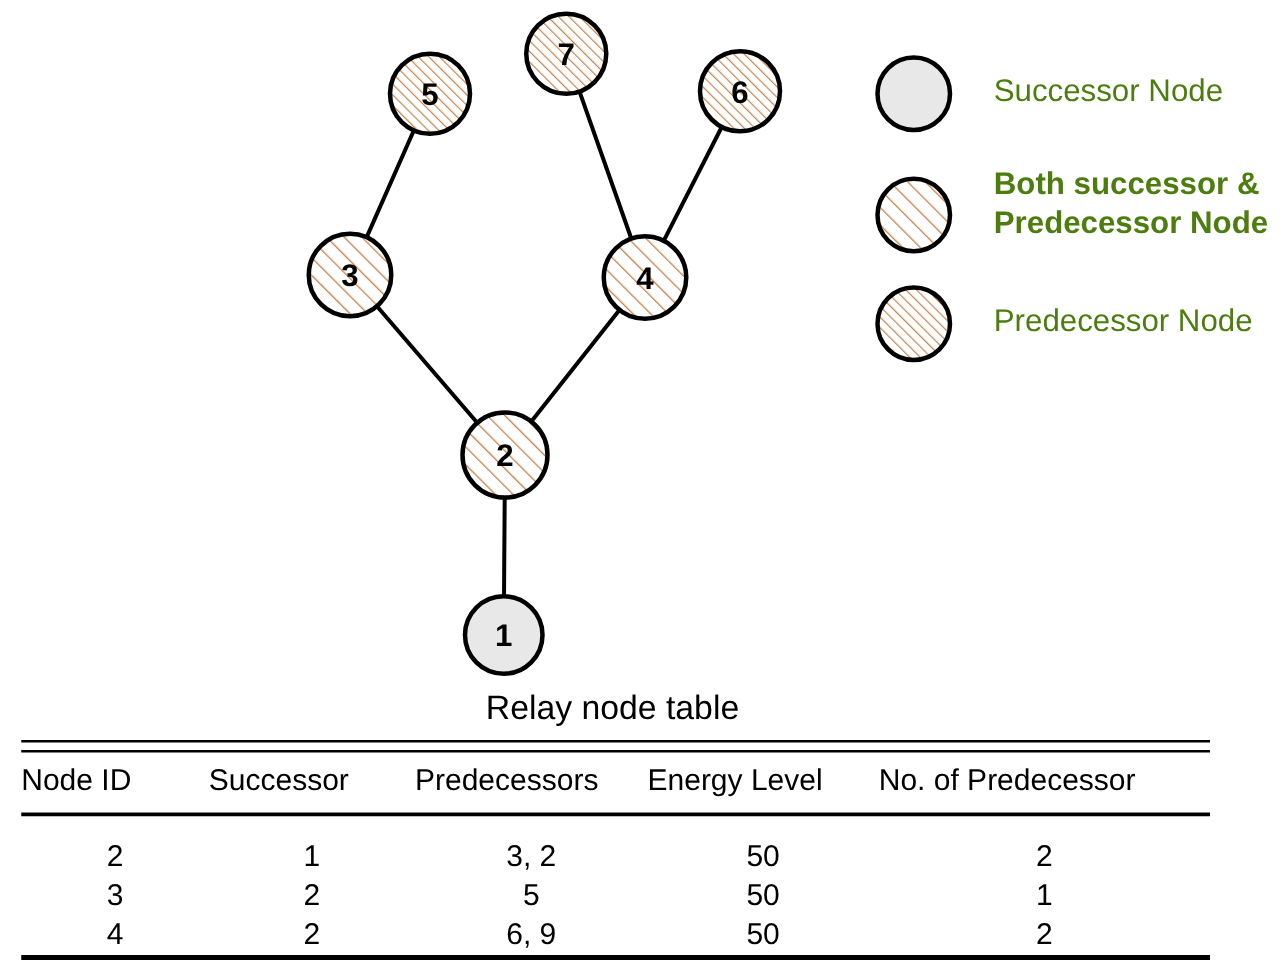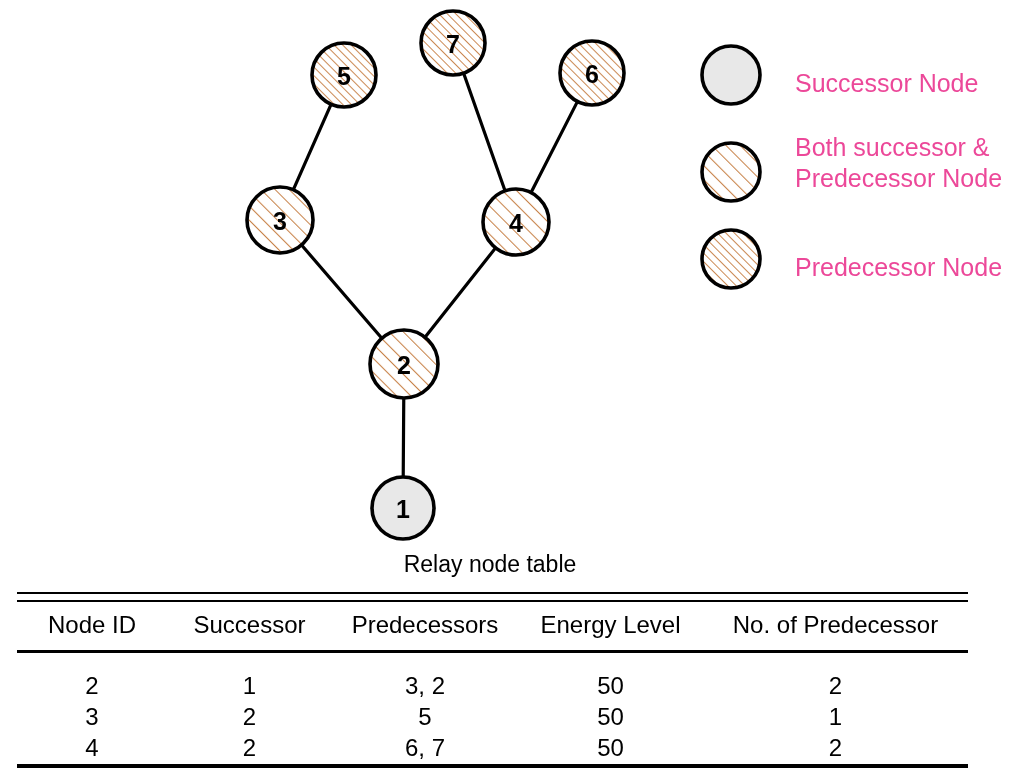--- a/index.html
+++ b/index.html
@@ -41,51 +41,50 @@
     font-weight: bold;
     fill: #000000;
     text-anchor: middle;
     dominant-baseline: central;
   }
   .legend-text {
     position: absolute;
     font-family: "Liberation Sans", sans-serif;
     font-size: 25px;
     line-height: 31px;
-    color: #ec4899;
+    color: #4d7c0f;
     white-space: pre-line;
-    margin-top: 10px;
   }
 
   
   #table-title {
     position: absolute;
     top: 551px;
     left: 0;
     width: 980px;
     text-align: center;
-    font-size: 23px;
+    font-size: 27px;
     color: #000000;
   }
   #relay-table-wrap {
     position: absolute;
     left: 17px;
     top: 592px;
     width: 951px;
   }
   table.relay {
     border-collapse: collapse;
     width: 951px;
     font-size: 24px;
   }
   table.relay thead th {
     font-weight: normal;
     font-size: 24px;
     padding: 9px 0 11px 0;
-    text-align: center;
+    text-align: left;
     white-space: nowrap;
   }
   table.relay tbody td {
     text-align: center;
     padding: 1px 0 2px 0;
     font-size: 24px;
     line-height: 28px;
   }
   .rule-double {
     height: 6px;
@@ -167,21 +166,21 @@
         </g>
       </g>
     <g id="legend-icons-group">
         <circle cx="731" cy="75" r="29" class="node-circle" fill="#e8e8e8"></circle>
         <circle cx="731" cy="172" r="29" class="node-circle" fill="url(#hatchSparse)"></circle>
         <circle cx="731" cy="259" r="29" class="node-circle" fill="url(#hatchDense)"></circle>
       </g>
   </svg>
 
   <div class="legend-text" style="left:795px; top:58px;">Successor Node</div>
-  <div class="legend-text" style="left:795px; top:122px;">Both successor &amp;
+  <div class="legend-text" style="left:795px; top:132px;font-weight:bold;">Both successor &amp;
 Predecessor Node</div>
   <div class="legend-text" style="left:795px; top:242px;">Predecessor Node</div>
 
   <div id="table-title">Relay node table</div>
 
   <div id="relay-table-wrap">
     <div class="rule-double"></div>
     <table class="relay">
       <thead>
         <tr>
@@ -207,21 +206,21 @@
           <tr>
             <td class="col-nodeid">3</td>
             <td class="col-succ">2</td>
             <td class="col-pred">5</td>
             <td class="col-energy">50</td>
             <td class="col-num numpred">1</td>
           </tr>
           <tr>
             <td class="col-nodeid">4</td>
             <td class="col-succ">2</td>
-            <td class="col-pred">6, 7</td>
+            <td class="col-pred">6, 9</td>
             <td class="col-energy">50</td>
             <td class="col-num numpred">2</td>
           </tr>
         </tbody>
     </table>
     <div class="rule-bottom"></div>
   </div>
 
 </div>
 

